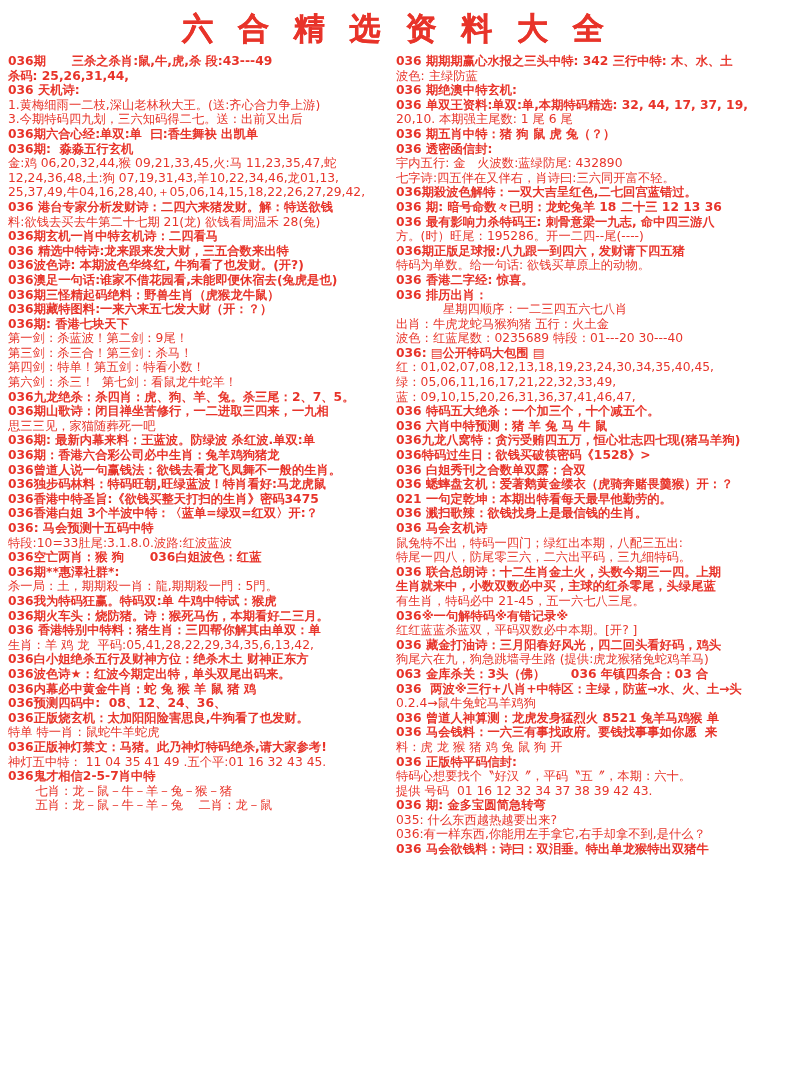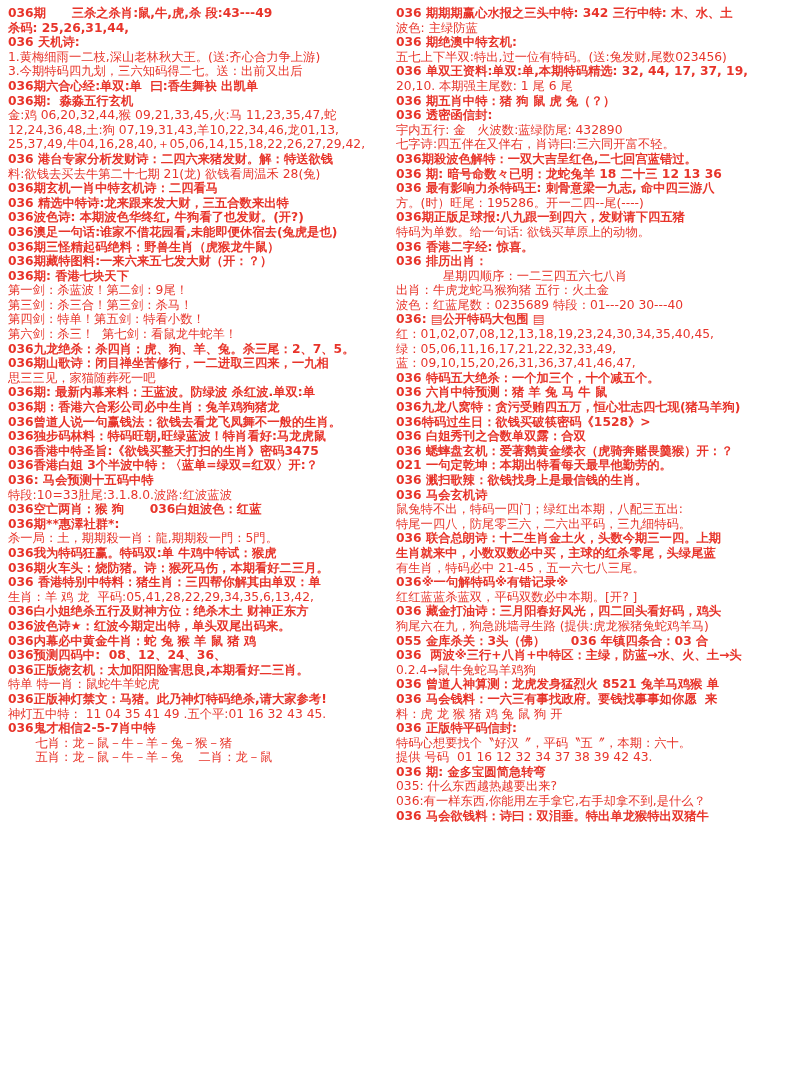--- a/index.html
+++ b/index.html
@@ -46,20 +46,23 @@
     white-space:pre-wrap;
     word-break:break-all;
   }
   .ln.b{font-weight:bold;}
 </style>
 </head>
 <body>
 
 <div class="page">
 
+  <div class="title-bar">
+    <span class="t">六 合 精 选 资 料 大 全</span>
+  </div>
 
   <div class="columns">
     <div class="col" id="left-col">
         <div class="ln b">036期      三杀之杀肖:鼠,牛,虎,杀 段:43---49</div>
         <div class="ln b">杀码: 25,26,31,44,</div>
         <div class="ln b">036 天机诗:</div>
         <div class="ln">1.黄梅细雨一二枝,深山老林秋大王。(送:齐心合力争上游)</div>
         <div class="ln">3.今期特码四九划，三六知码得二七。送：出前又出后</div>
         <div class="ln b">036期六合心经:单双:单  曰:香生舞袂 出凯单</div>
         <div class="ln b">036期:  淼淼五行玄机</div>
@@ -94,33 +97,32 @@
         <div class="ln b">036期**惠澤社群*:</div>
         <div class="ln">杀一局：土，期期殺一肖：龍,期期殺一門：5門。</div>
         <div class="ln b">036我为特码狂赢。特码双:单 牛鸡中特试：猴虎</div>
         <div class="ln b">036期火车头：烧防猪。诗：猴死马伤，本期看好二三月。</div>
         <div class="ln b">036 香港特别中特料：猪生肖：三四帮你解其由单双：单</div>
         <div class="ln">生肖：羊 鸡 龙  平码:05,41,28,22,29,34,35,6,13,42,</div>
         <div class="ln b">036白小姐绝杀五行及财神方位：绝杀木土 财神正东方</div>
         <div class="ln b">036波色诗★：红波今期定出特，单头双尾出码来。</div>
         <div class="ln b">036内幕必中黄金牛肖：蛇 兔 猴 羊 鼠 猪 鸡</div>
         <div class="ln b">036预测四码中:  08、12、24、36、</div>
-        <div class="ln b">036正版烧玄机：太加阳阳险害思良,本期看好二三肖。</div>
+        <div class="ln b">036正版烧玄机：太加阳阳险害思良,牛狗看了也发财。</div>
         <div class="ln">特单 特一肖：鼠蛇牛羊蛇虎</div>
         <div class="ln b">036正版神灯禁文：马猪。此乃神灯特码绝杀,请大家参考!</div>
         <div class="ln">神灯五中特： 11 04 35 41 49 .五个平:01 16 32 43 45.</div>
         <div class="ln b">036鬼才相信2-5-7肖中特</div>
         <div class="ln">       七肖：龙－鼠－牛－羊－兔－猴－猪</div>
         <div class="ln">       五肖：龙－鼠－牛－羊－兔    二肖：龙－鼠</div>
       </div>
     <div class="col" id="right-col">
         <div class="ln b">036 期期期赢心水报之三头中特: 342 三行中特: 木、水、土</div>
         <div class="ln">波色: 主绿防蓝</div>
         <div class="ln b">036 期绝澳中特玄机:</div>
-        <div class="ln">五七上下半双:特出,过一位有特码。(送:兔发财,尾数023456)</div>
         <div class="ln b">036 单双王资料:单双:单,本期特码精选: 32, 44, 17, 37, 19,</div>
         <div class="ln">20,10. 本期强主尾数: 1 尾 6 尾</div>
         <div class="ln b">036 期五肖中特：猪 狗 鼠 虎 兔（？）</div>
         <div class="ln b">036 透密函信封:</div>
         <div class="ln">宇内五行: 金   火波数:蓝绿防尾: 432890</div>
         <div class="ln">七字诗:四五伴在又伴右，肖诗曰:三六同开富不轻。</div>
         <div class="ln b">036期殺波色解特：一双大吉呈红色,二七回宫蓝错过。</div>
         <div class="ln b">036 期: 暗号命数々已明：龙蛇兔羊 18 二十三 12 13 36</div>
         <div class="ln b">036 最有影响力杀特码王: 刺骨意梁一九志, 命中四三游八</div>
         <div class="ln">方。(时）旺尾：195286。开一二四--尾(----)</div>
@@ -146,21 +148,21 @@
         <div class="ln b">036 马会玄机诗</div>
         <div class="ln">鼠兔特不出，特码一四门；绿红出本期，八配三五出:</div>
         <div class="ln">特尾一四八，防尾零三六，二六出平码，三九细特码。</div>
         <div class="ln b">036 联合总朗诗：十二生肖金土火，头数今期三一四。上期</div>
         <div class="ln b">生肖就来中，小数双数必中买，主球的红杀零尾，头绿尾蓝</div>
         <div class="ln">有生肖，特码必中 21-45，五一六七八三尾。</div>
         <div class="ln b">036※一句解特码※有错记录※</div>
         <div class="ln">红红蓝蓝杀蓝双，平码双数必中本期。[开? ]</div>
         <div class="ln b">036 藏金打油诗：三月阳春好风光，四二回头看好码，鸡头</div>
         <div class="ln">狗尾六在九，狗急跳墙寻生路 (提供:虎龙猴猪兔蛇鸡羊马)</div>
-        <div class="ln b">055 金库杀关：3头（佛）      036 年镇四条合：03 合</div>
+        <div class="ln b">063 金库杀关：3头（佛）      036 年镇四条合：03 合</div>
         <div class="ln b">036  两波※三行+八肖+中特区：主绿，防蓝→水、火、土→头</div>
         <div class="ln">0.2.4→鼠牛兔蛇马羊鸡狗</div>
         <div class="ln b">036 曾道人神算测：龙虎发身猛烈火 8521 兔羊马鸡猴 单</div>
         <div class="ln b">036 马会钱料：一六三有事找政府。要钱找事事如你愿  来</div>
         <div class="ln">料：虎 龙 猴 猪 鸡 兔 鼠 狗 开</div>
         <div class="ln b">036 正版特平码信封:</div>
         <div class="ln">特码心想要找个〝好汉〞，平码〝五〞，本期：六十。</div>
         <div class="ln">提供 号码  01 16 12 32 34 37 38 39 42 43.</div>
         <div class="ln b">036 期: 金多宝圆简急转弯</div>
         <div class="ln">035: 什么东西越热越要出来?</div>

